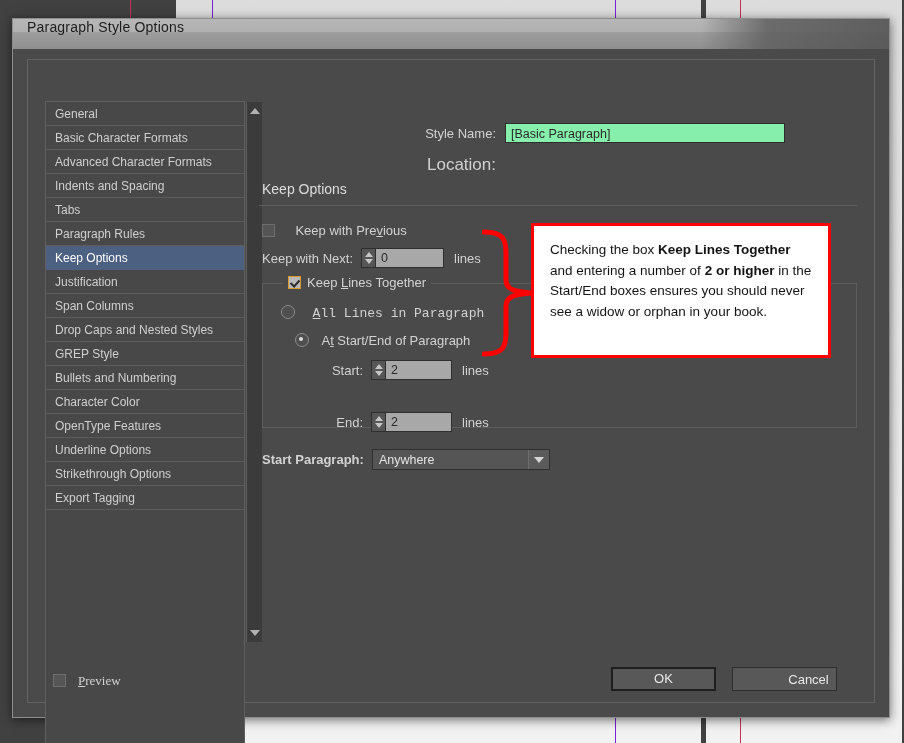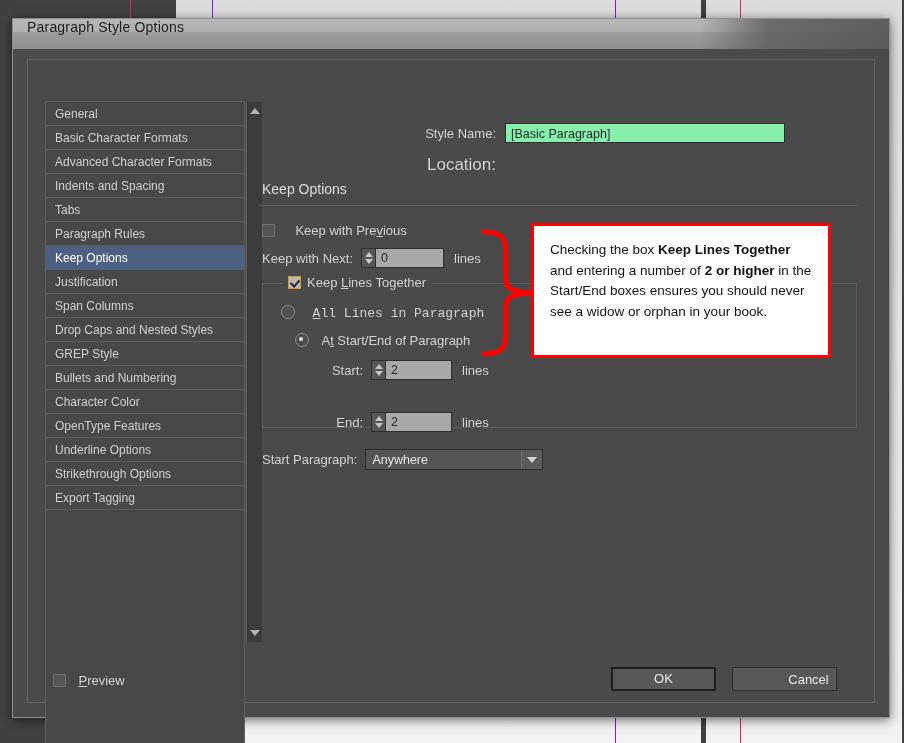--- a/index.html
+++ b/index.html
@@ -154,38 +154,38 @@
   #opt-se{position:absolute;left:32px;top:47px;}
   #opt-se .lbl{margin-left:8px;}
 
   .se-row{position:absolute;display:flex;align-items:center;}
   #row-start{left:40px;top:76px;}
   #row-end{left:40px;top:104px;margin-top:24px;}
   .se-lbl{width:60px;text-align:right;margin-right:8px;font-size:13px;color:#d2d2d2;}
 
   
   #row-startpara{position:absolute;left:3px;top:348px;display:flex;align-items:center;}
-  #row-startpara .lbl{margin-right:8px;}
+  #row-startpara .lbl{margin-right:8px;font-weight:bold;}
   #select-startpara{
     width:178px;height:21px;background:#555555;border:1px solid #2f2f2f;
     box-sizing:border-box;display:flex;align-items:center;position:relative;
   }
   #select-startpara .val{font-size:12.5px;color:#e3e3e3;padding-left:6px;}
   #select-startpara .arrowbox{
     position:absolute;right:0;top:0;bottom:0;width:20px;
     border-left:1px solid #6d6d6d;background:#5b5b5b;
     display:flex;align-items:center;justify-content:center;
   }
   #select-startpara .arrowbox i{
     width:0;height:0;border-left:5px solid transparent;border-right:5px solid transparent;border-top:6px solid #d5d5d5;display:block;
   }
 
   
   #footer{position:absolute;left:26px;right:24px;bottom:18px;height:26px;}
-  #row-preview{position:absolute;left:8px;top:4px;}
+  #row-preview{position:absolute;left:8px;top:4px;font-family:Liberation Serif, serif;}
   #row-preview .lbl{margin-left:8px;}
   .btn{
     position:absolute;top:0;width:105px;height:24px;
     background:#585858;border:1px solid #2e2e2e;
     font-size:13px;color:#e8e8e8;text-align:center;line-height:23px;
     box-sizing:border-box;
   }
   #btn-ok{right:143px;border:2px solid #1f1f1f;line-height:20px;}
   #btn-cancel{right:22px;padding-left:48px;}
 

